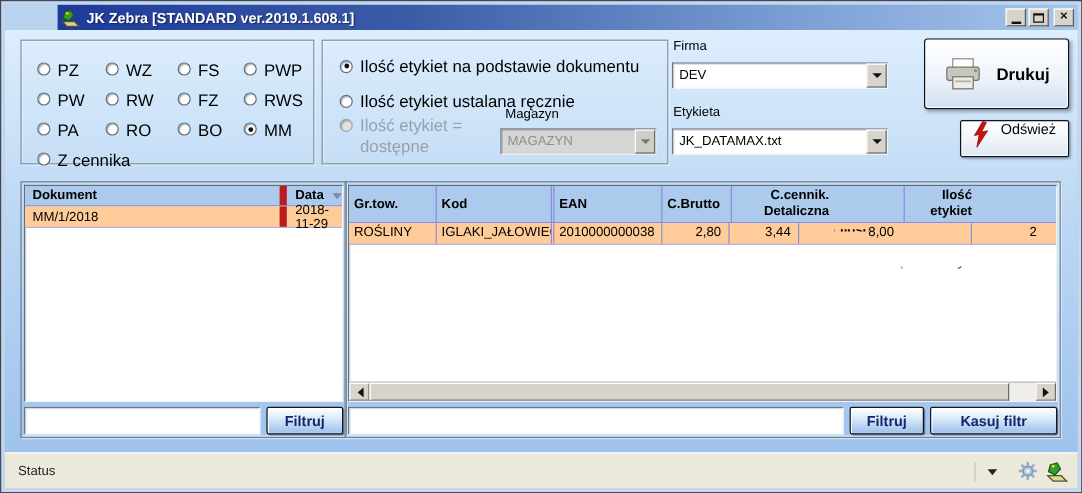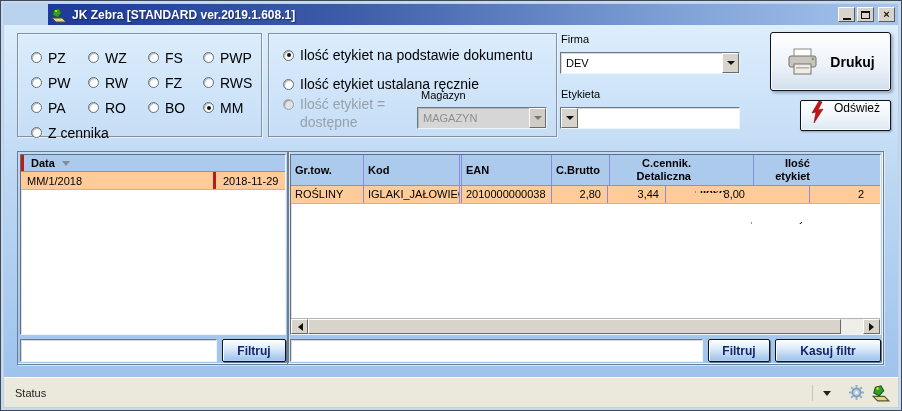--- a/index.html
+++ b/index.html
@@ -92,21 +92,21 @@
     border: 1px solid; border-color: #5f6f7f #eef4fa #eef4fa #5f6f7f;
     box-shadow: inset 1px 1px 0 rgba(0,0,0,.12); }
 
   .hdr-row, .data-row { display: flex; font-size: 11px; }
   .hdr-row { background: #abcaec; border-bottom: 1px solid #8a8ae0; font-weight: bold; }
   .data-row { background: #ffcc99; border-bottom: 1px solid #b2b2e6; }
 
   
   .lt-hdr { height: 17px; } .lt-row { height: 18px; }
   .lt-doc { flex: 1; display: flex; align-items: center; padding-left: 6px; }
-  .lt-date { width: 72px; border-left: 3px solid #b91c1c; display: flex; align-items: center;
+  .lt-date { width: 52px; border-left: 6px solid #b91c1c; display: flex; align-items: center;
     padding-left: 7px; gap: 7px; }
   .sort-arrow { width: 0; height: 0; border: 4px solid transparent; border-top: 5px solid #7e8e9e; margin-top: 4px; }
 
   
   .rt-hdr { height: 31px; text-align: right; } .rt-row { height: 18px; }
   .rt-hdr > div, .rt-row > div { display: flex; align-items: center; padding: 1px 4px;
     border-left: 1px solid #8a8ae0; overflow: hidden; line-height: 1.15; }
   .rt-hdr > div:first-child, .rt-row > div:first-child { border-left: none; }
   .sep-double { border-left: 3px double #8a8ae0 !important; }
   .c0 { width: 72px; } .c1 { width: 96px; } .c2 { width: 92px; } .c3 { width: 56px; }
@@ -252,20 +252,21 @@
 
     <span class="field-label lbl-firma">Firma</span>
     <div class="combo cmb-firma">
       <span class="combo-val">DEV</span>
       <span class="combo-btn">
           <span class="arr-down"></span>
         </span>
     </div>
     <span class="field-label lbl-etykieta">Etykieta</span>
     <div class="combo cmb-etykieta">
+      <span class="combo-val">JK_DATAMAX.txt</span>
       <span class="combo-btn">
           <span class="arr-down"></span>
         </span>
     </div>
 
     <button class="btn-print">
       <span style="display:flex;">
         <svg width="34" height="27" viewBox="0 0 34 27">
           <rect x="8" y="1" width="17" height="8" fill="#fdfdfd" stroke="#8a8a8a"></rect>
           <rect x="3" y="8" width="27" height="11" rx="2" fill="#c9c6c0" stroke="#76726a"></rect>
@@ -281,20 +282,23 @@
         <svg width="13" height="22" viewBox="0 0 13 22">
           <polygon points="8,0 1,12 5,11 3,22 12,8 7,9 11,1" fill="#cc1111" stroke="#7a0a0a" stroke-width="0.6"></polygon>
         </svg>
       </span>
       <span>Odśwież</span>
     </button>
 
     <div class="panel panel-left">
       <div class="list-area">
         <div class="hdr-row lt-hdr">
+          <div class="lt-doc">
+              <span>Dokument</span>
+            </div>
           <div class="lt-date">
             <span>Data</span>
             <span class="sort-arrow"></span>
           </div>
         </div>
         <div class="data-row lt-row">
           <div class="lt-doc">MM/1/2018</div>
           <div class="lt-date">2018-11-29</div>
         </div>
       </div>

